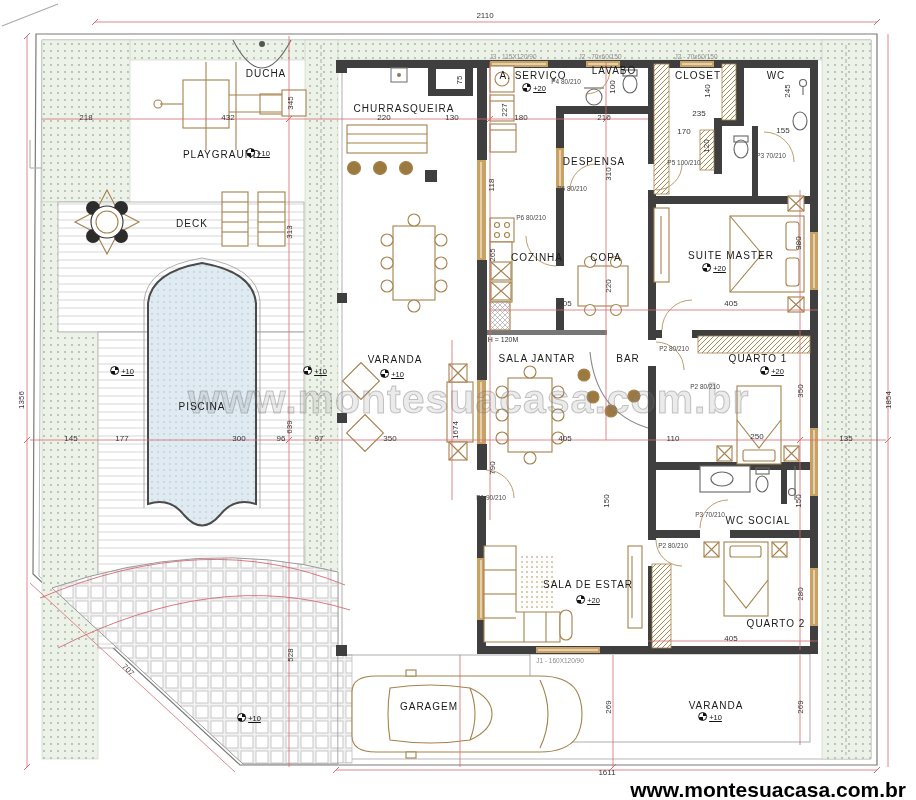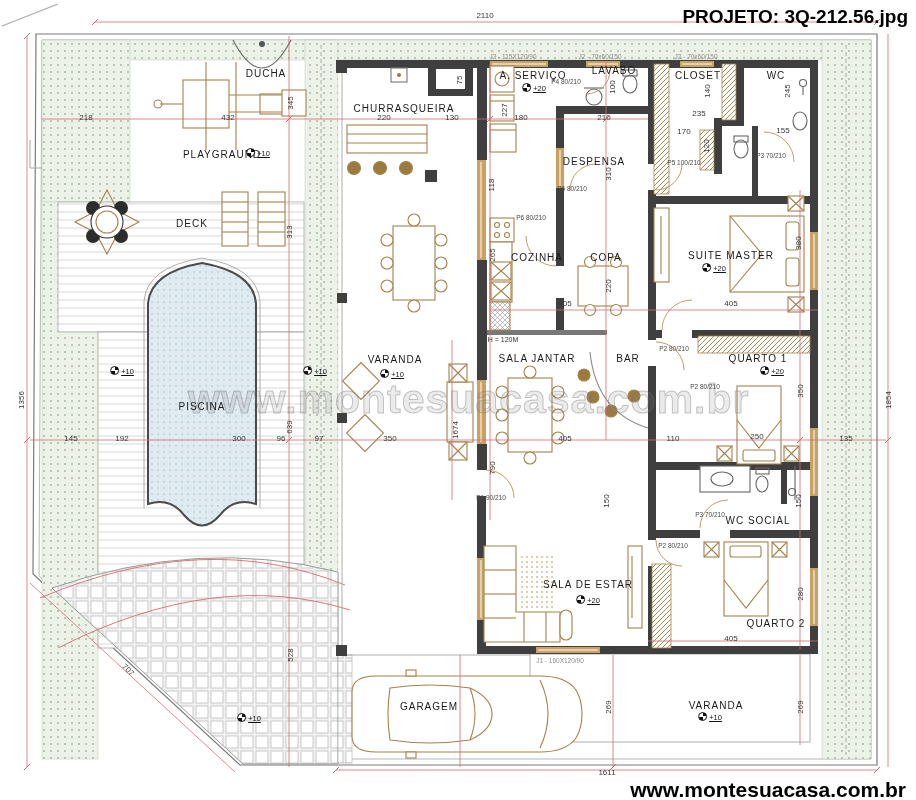--- a/index.html
+++ b/index.html
@@ -438,21 +438,21 @@
       <span class="lbl dim" style="left: 783px; top: 130px; transform: translate(-50%, -50%);">155</span>
       <span class="lbl dim" style="left: 491px; top: 185px; transform: translate(-50%, -50%) rotate(-90deg);">118</span>
       <span class="lbl dim" style="left: 608px; top: 174px; transform: translate(-50%, -50%) rotate(-90deg);">310</span>
       <span class="lbl dim" style="left: 492px; top: 255px; transform: translate(-50%, -50%) rotate(-90deg);">265</span>
       <span class="lbl dim" style="left: 608px; top: 286px; transform: translate(-50%, -50%) rotate(-90deg);">220</span>
       <span class="lbl dim" style="left: 565px; top: 303px; transform: translate(-50%, -50%);">405</span>
       <span class="lbl dim" style="left: 731px; top: 303px; transform: translate(-50%, -50%);">405</span>
       <span class="lbl dim" style="left: 798px; top: 243px; transform: translate(-50%, -50%) rotate(-90deg);">380</span>
       <span class="lbl dim" style="left: 289px; top: 232px; transform: translate(-50%, -50%) rotate(-90deg);">313</span>
       <span class="lbl dim" style="left: 71px; top: 438px; transform: translate(-50%, -50%);">145</span>
-      <span class="lbl dim" style="left: 122px; top: 438px; transform: translate(-50%, -50%);">192</span>
+      <span class="lbl dim" style="left: 122px; top: 438px; transform: translate(-50%, -50%);">177</span>
       <span class="lbl dim" style="left: 202px; top: 438px; transform: translate(-50%, -50%); margin-left: 37px;">300</span>
       <span class="lbl dim" style="left: 281px; top: 438px; transform: translate(-50%, -50%);">96</span>
       <span class="lbl dim" style="left: 319px; top: 438px; transform: translate(-50%, -50%);">97</span>
       <span class="lbl dim" style="left: 390px; top: 438px; transform: translate(-50%, -50%);">350</span>
       <span class="lbl dim" style="left: 289px; top: 427px; transform: translate(-50%, -50%) rotate(-90deg);">639</span>
       <span class="lbl dim" style="left: 455px; top: 430px; transform: translate(-50%, -50%) rotate(-90deg);">1674</span>
       <span class="lbl dim" style="left: 565px; top: 438px; transform: translate(-50%, -50%);">405</span>
       <span class="lbl dim" style="left: 673px; top: 438px; transform: translate(-50%, -50%);">110</span>
       <span class="lbl dim" style="left: 757px; top: 436px; transform: translate(-50%, -50%);">250</span>
       <span class="lbl dim" style="left: 846px; top: 438px; transform: translate(-50%, -50%);">135</span>
@@ -486,16 +486,15 @@
       <span class="lbl marker" style="left: 315px; top: 371px; transform: translate(-50%, -50%);"><i></i>+10</span>
       <span class="lbl marker" style="left: 392px; top: 374px; transform: translate(-50%, -50%);"><i></i>+10</span>
       <span class="lbl marker" style="left: 534px; top: 88px; transform: translate(-50%, -50%);"><i></i>+20</span>
       <span class="lbl marker" style="left: 714px; top: 268px; transform: translate(-50%, -50%);"><i></i>+20</span>
       <span class="lbl marker" style="left: 772px; top: 371px; transform: translate(-50%, -50%);"><i></i>+20</span>
       <span class="lbl marker" style="left: 588px; top: 600px; transform: translate(-50%, -50%);"><i></i>+20</span>
       <span class="lbl marker" style="left: 710px; top: 717px; transform: translate(-50%, -50%);"><i></i>+10</span>
       <span class="lbl marker" style="left: 249px; top: 718px; transform: translate(-50%, -50%);"><i></i>+10</span>
     </div>
 
-<div class="title">PROJETO: 3Q-212.56.jpg</div>
 <div class="footer">www.montesuacasa.com.br</div>
 
 </div>
 
 </body></html>

